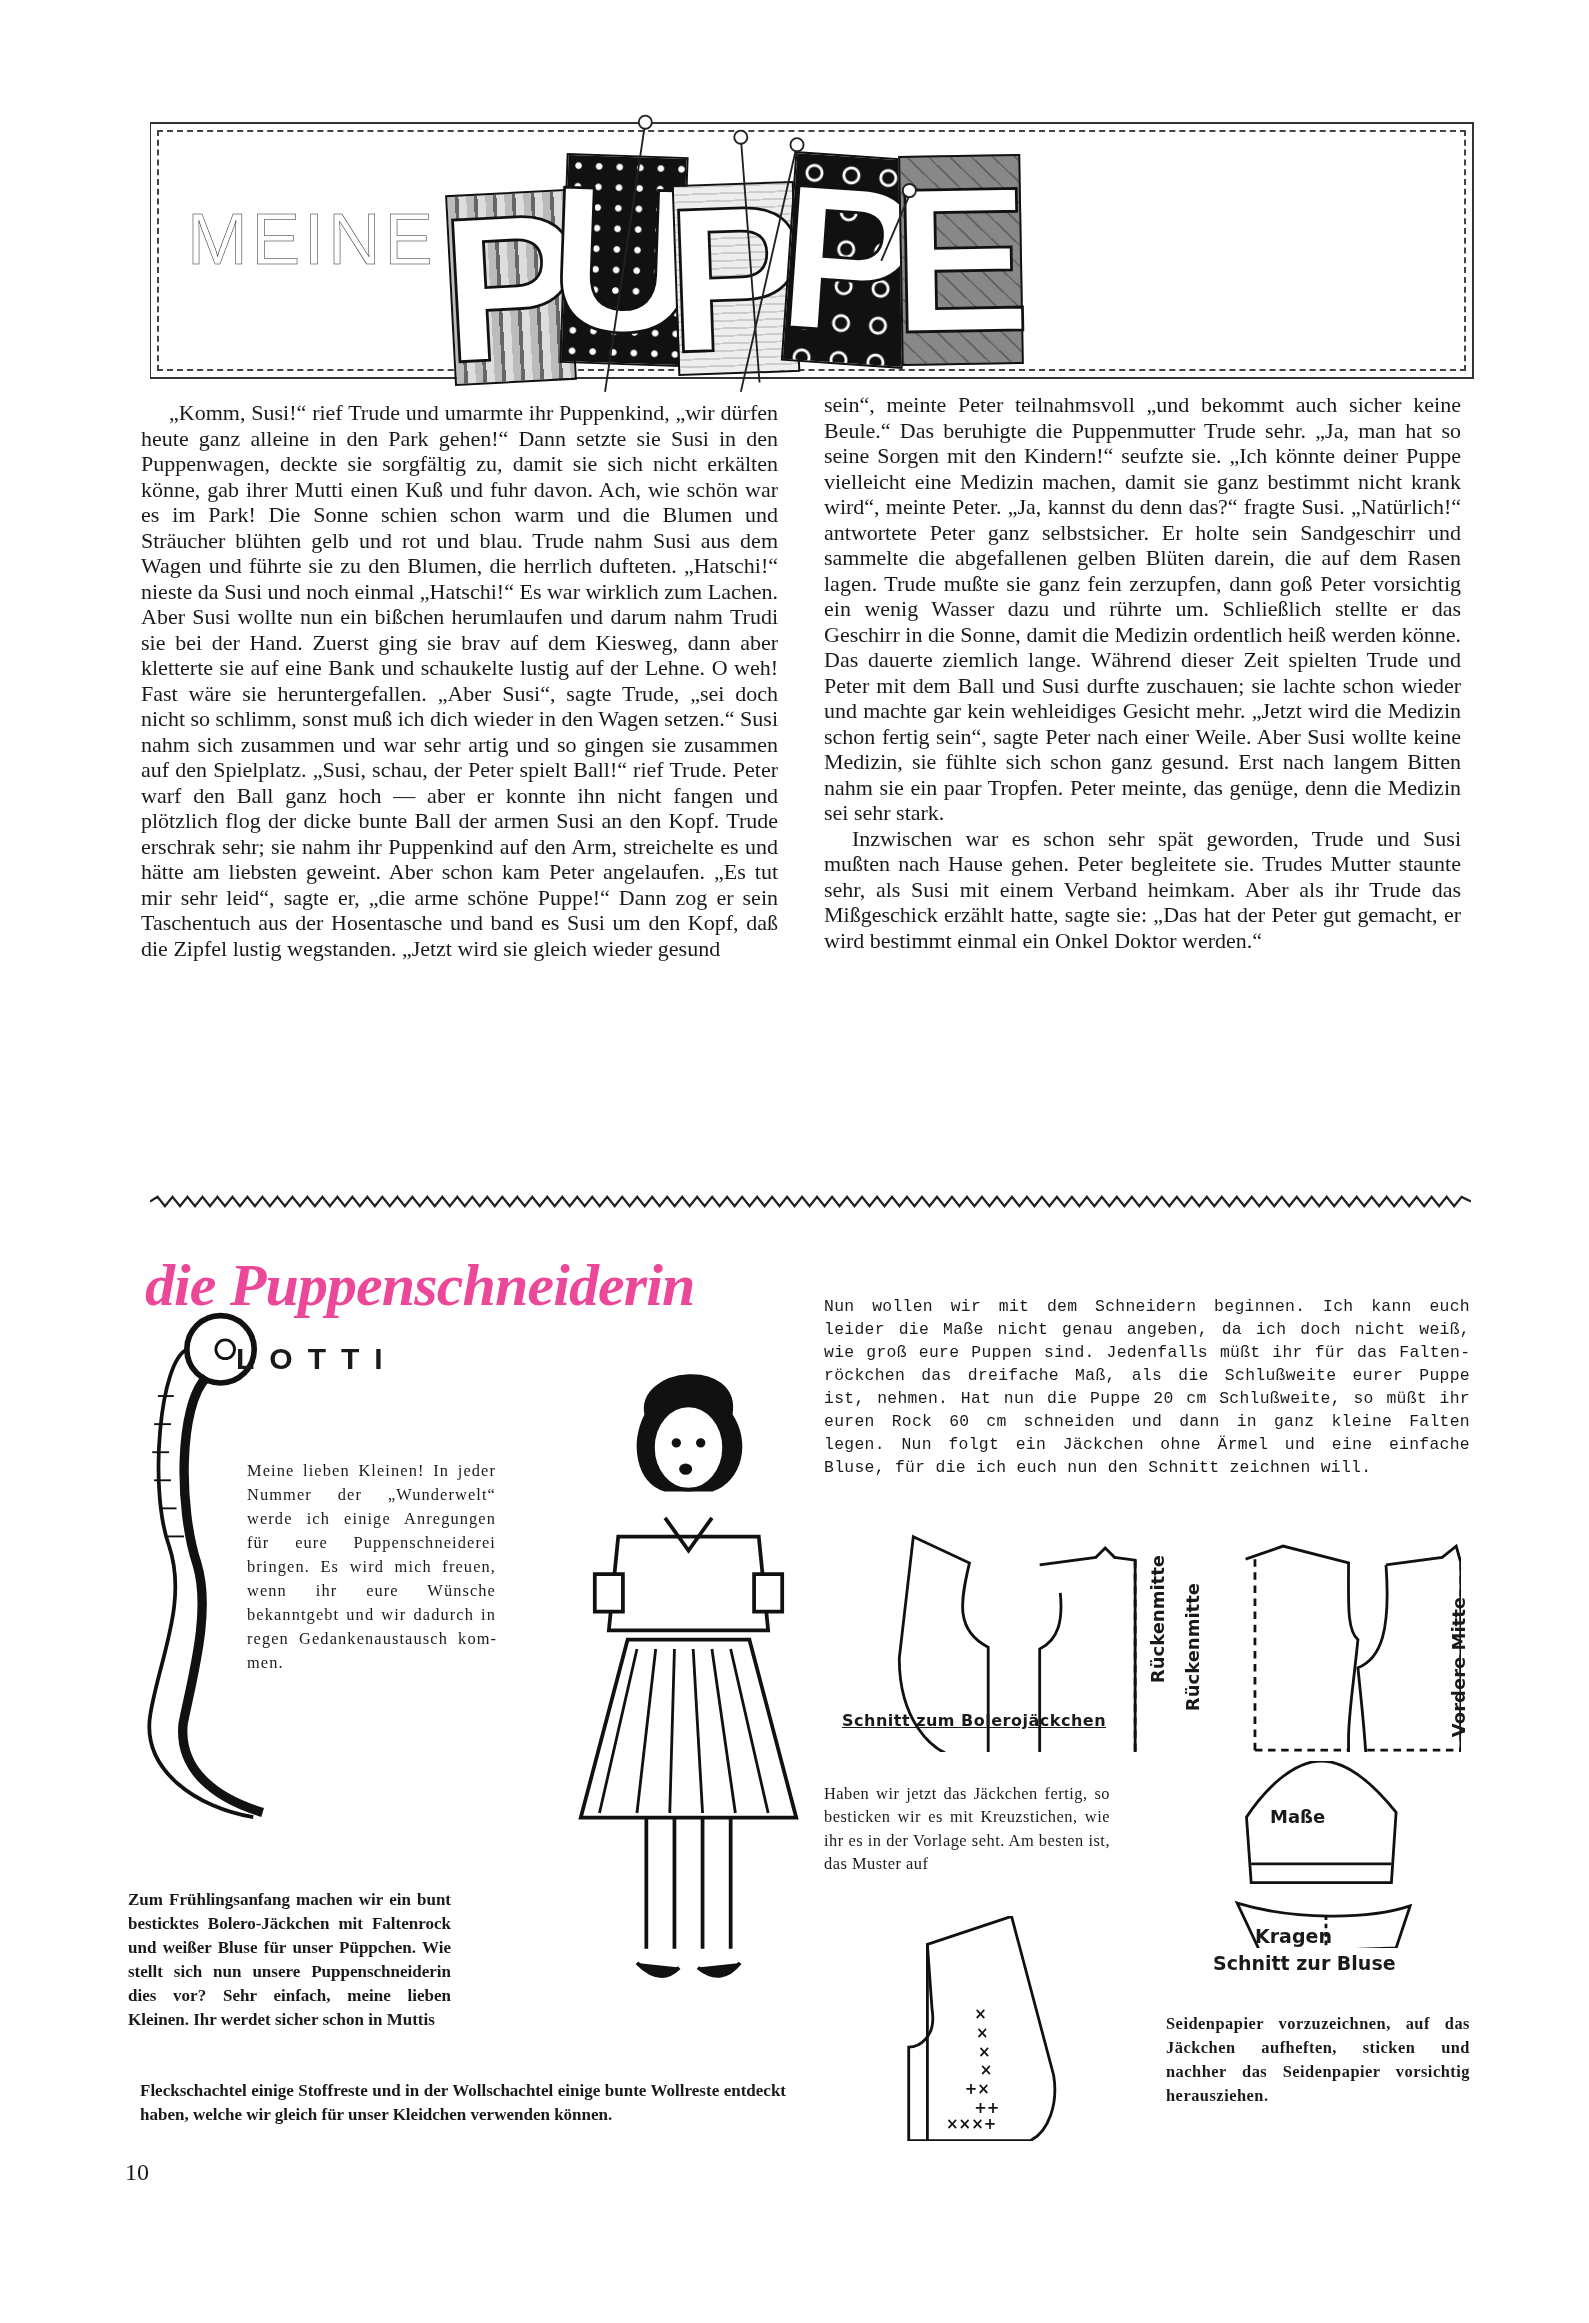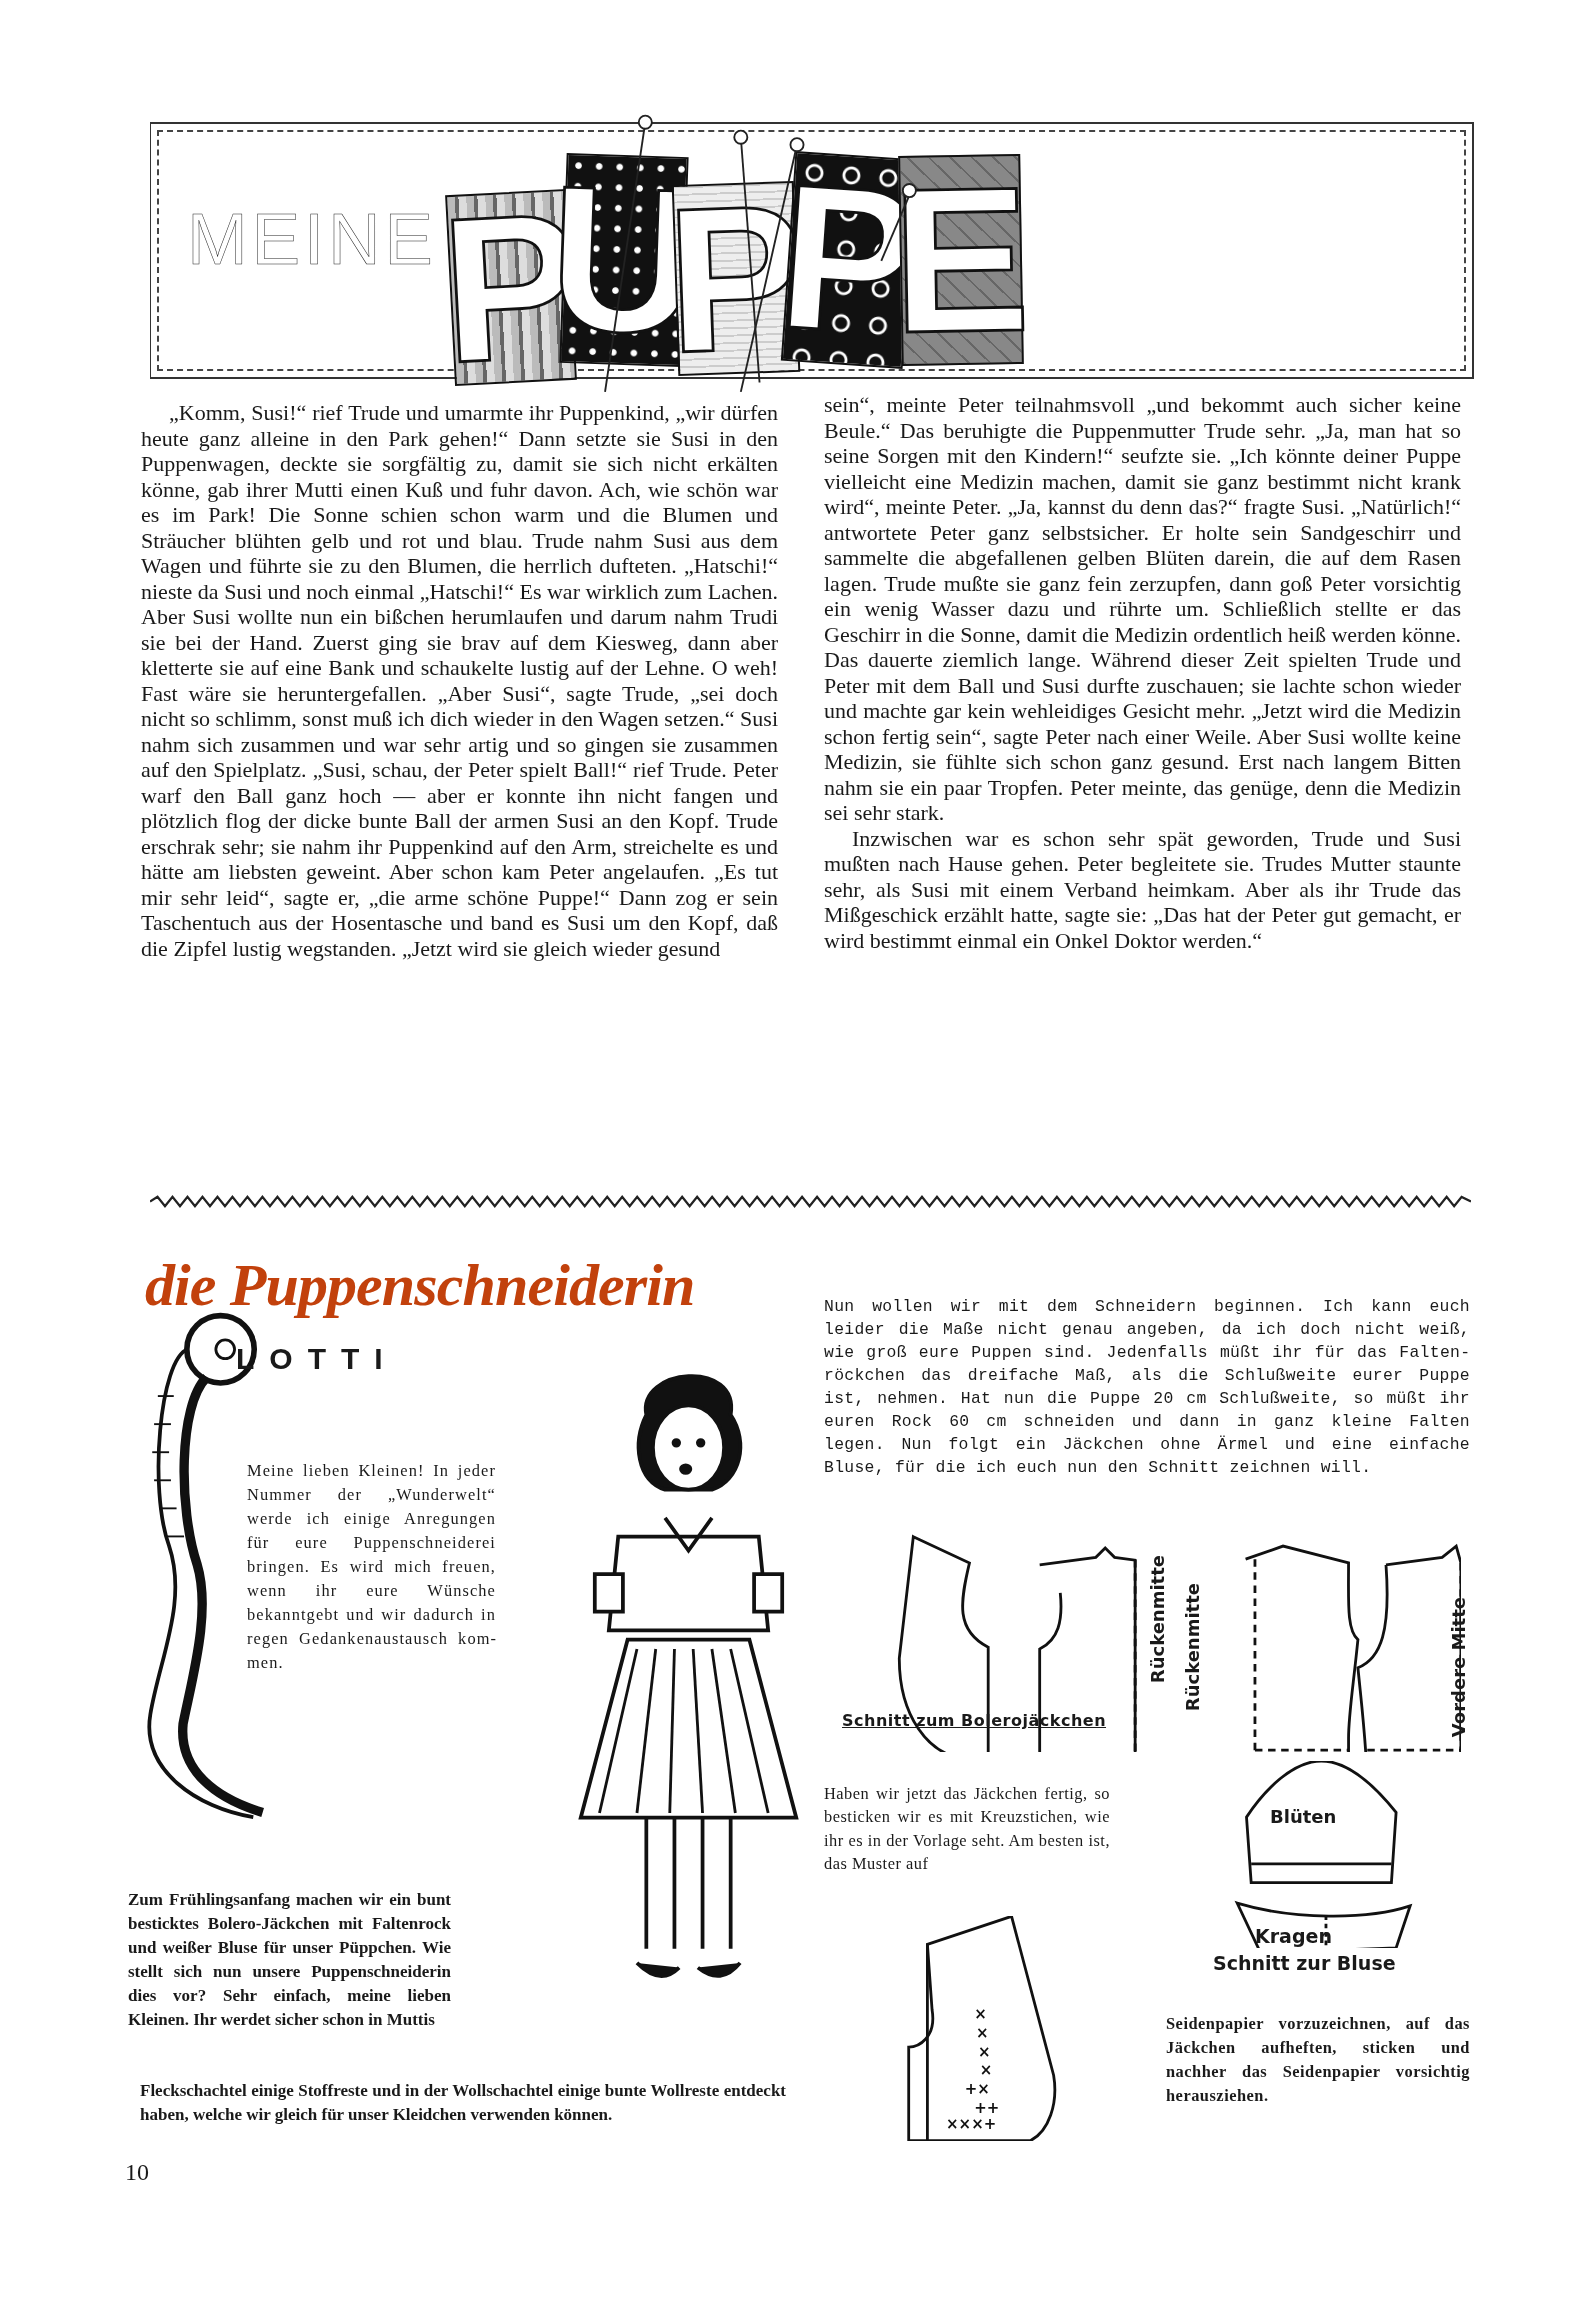--- a/index.html
+++ b/index.html
@@ -26,21 +26,21 @@
   .l5 { background:repeating-linear-gradient(45deg,#999 0 1.9px,#ccc 1.9px 15px),#aaa; background-blend-mode:multiply; transform:rotate(-1deg);}
   
   .col { top:392px; width:637px; font-size:22px; line-height:25.5px; text-align:justify; hyphens:manual; }
   .col p { margin:0; text-indent:28px; }
   .col p.noind { text-indent:0; }
   .col-left { left:141px;margin-top:8px; }
   .col-right { left:824px; }
   .wavy { left:150px; top:1195px; width:1321px; height:13px; }
   
   .title2 { left:145px; top:1251px; font-family:"Liberation Serif",serif; font-style:italic; font-weight:bold;
-            font-size:60px; letter-spacing:-0.9px; color:#c2410c; }
+            font-size:60px; letter-spacing:-0.9px; color:#ec4899; }
   .lotti { left:236px; top:1342px; font-family:"Liberation Sans",sans-serif; font-weight:bold;
            font-size:30px; letter-spacing:15px; }
   .tape { left:141px; top:1302px; width:131px; height:525px; }
   .intro { left:231px; top:1443px; width:281px; font-size:16.4px; line-height:24px; text-align:justify; letter-spacing:1.1px; }
   .intro p { margin:16px; }
   .girl { left:562px; top:1349px; width:253px; height:675px; }
   .body-left { left:128px; top:1888px; width:323px; font-size:17px; line-height:24px; text-align:justify; font-weight:bold; }
   .body-left-wide { left:128px; top:2079px; width:646px; font-size:17px; line-height:24px; text-align:justify; font-weight:bold;margin-left:12px; }
   .body-left p, .body-left-wide p { margin:0; }
   .right-intro { left:824px; top:1295px; width:646px; font-size:16.4px; line-height:23px; text-align:justify; letter-spacing:0.3px;font-family:Liberation Mono, monospace; }
@@ -169,21 +169,21 @@
 <div class="abs vlabel" style="left:1448px;top:1597px;">Vordere Mitte</div>
 
 <svg class="abs sleeve-diagrams" viewBox="0 0 280 200">
   <g fill="none" stroke="#111" stroke-width="3">
     <path d="M40 60 C60 30 90 0 120 0 C150 0 180 30 200 55 L195 130 L45 130 Z"></path>
     <line x1="45" y1="110" x2="195" y2="110"></line>
     <path d="M30 152 C90 170 170 170 215 155 L200 200 L55 205 Z"></path>
     <line x1="125" y1="165" x2="125" y2="200" stroke-dasharray="5 4"></line>
   </g>
 </svg>
-<div class="abs armel">Blüten</div>
+<div class="abs armel">Maße</div>
 <div class="abs kragen">Kragen</div>
 <div class="abs schnitt-bluse">Schnitt zur Bluse</div>
 
 <div class="abs embroider-text">Haben wir jetzt das Jäckchen fertig, so besticken wir es mit Kreuzstichen, wie ihr es in der Vorlage seht. Am besten ist, das Muster auf</div>
 <svg class="abs embroider-diagram" viewBox="0 0 200 240">
   <g fill="none" stroke="#111" stroke-width="3">
     <path d="M40 30 L130 0 L175 170 C180 200 170 230 150 240 L40 240 Z"></path>
     <path d="M40 30 L45 100 C50 130 30 140 20 140 L20 240 L40 240"></path>
   </g>
   <g font-family="DejaVu Sans, sans-serif" font-size="16" font-weight="bold" fill="#111">

